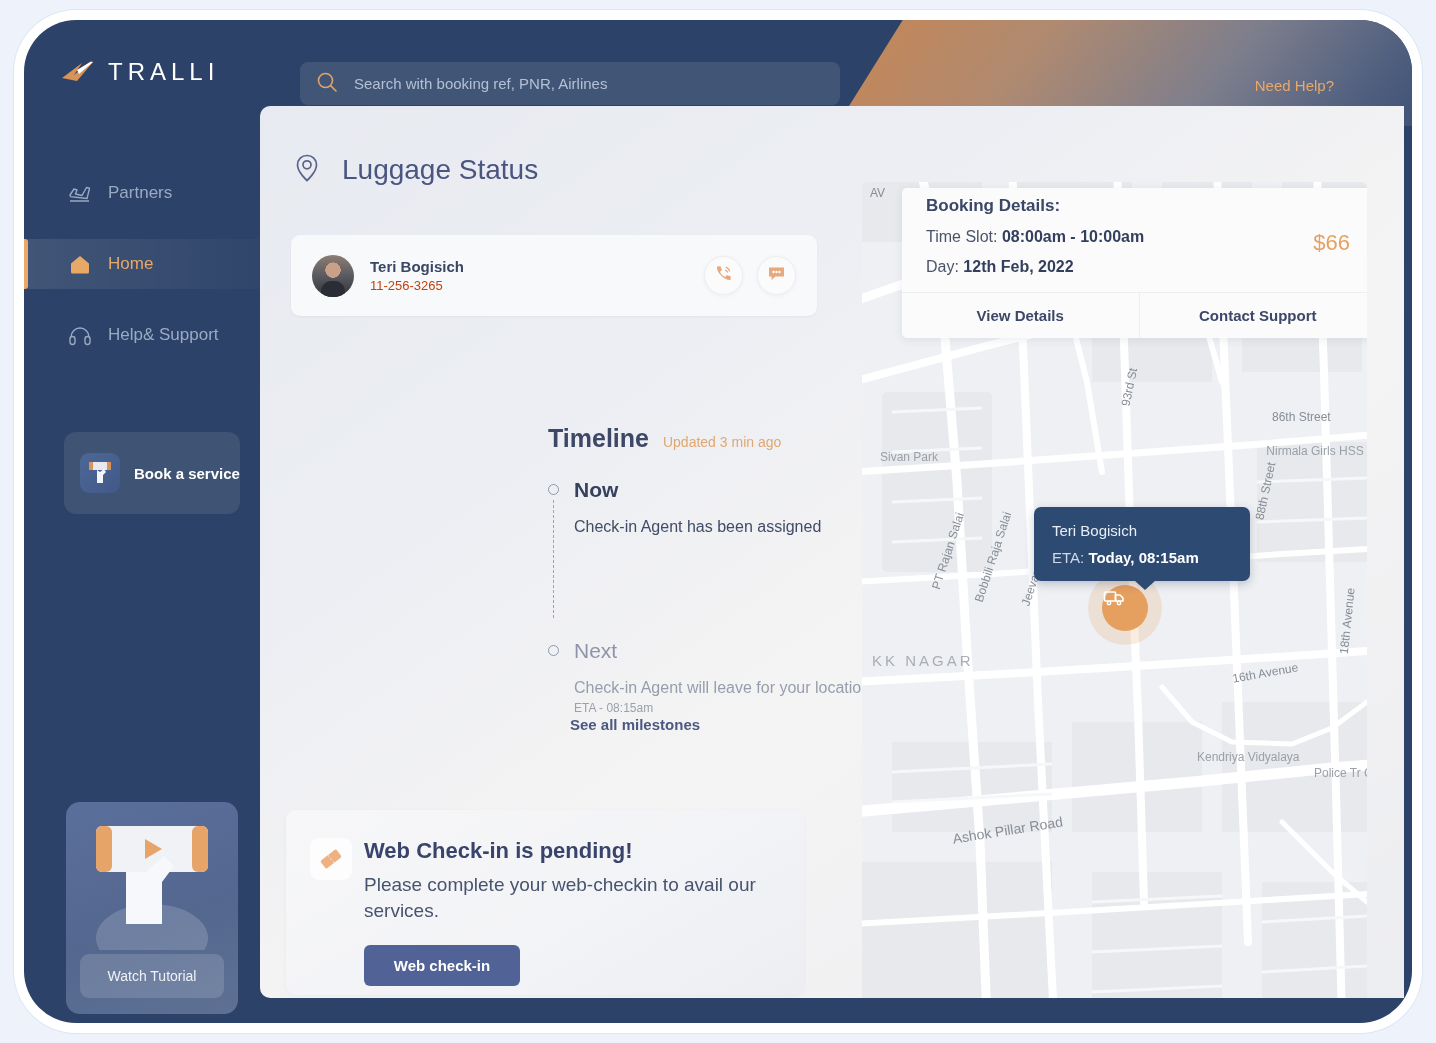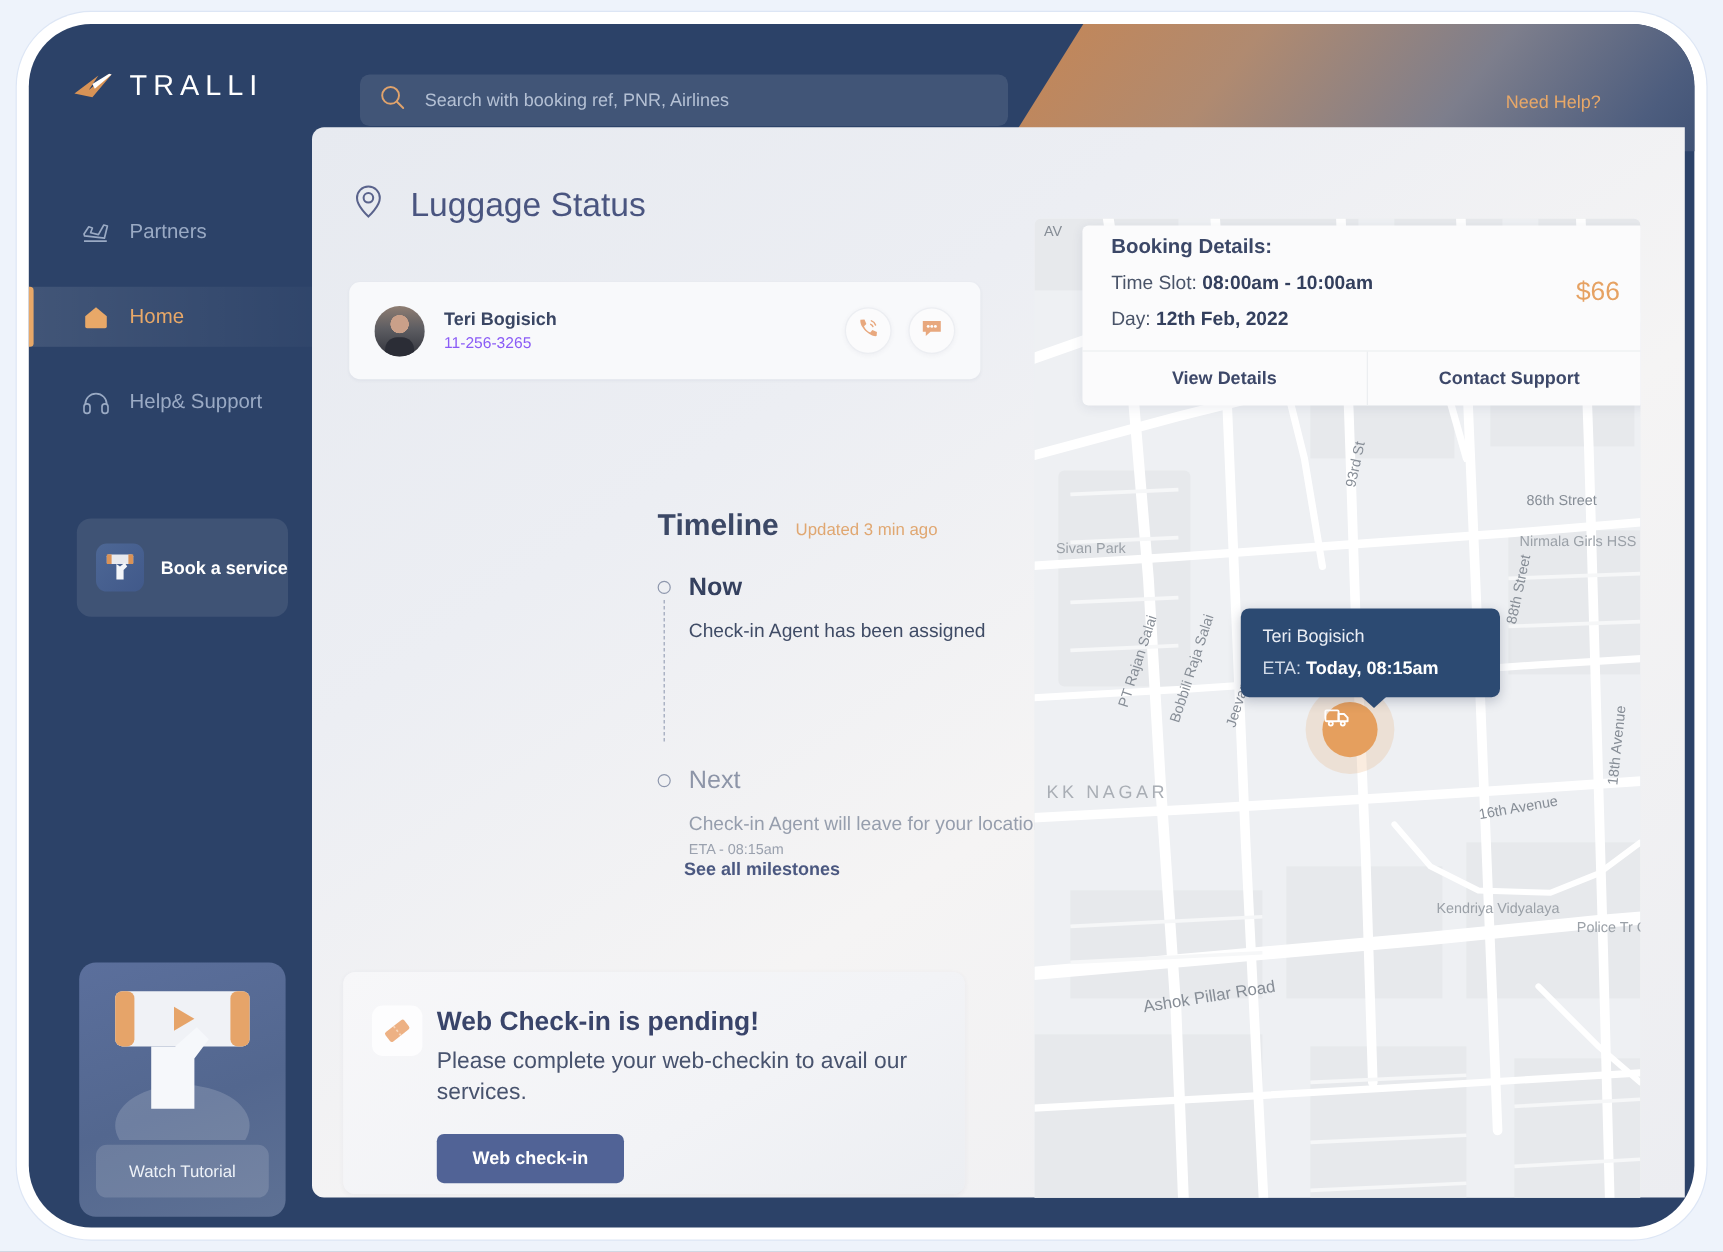--- a/index.html
+++ b/index.html
@@ -142,21 +142,21 @@
     background:
       radial-gradient(circle at 50% 36%, #caa089 0 22%, transparent 23%),
       linear-gradient(180deg,#8e7d72 0%, #5d5d62 45%, #32343c 100%);
     position:relative; overflow:hidden;
   }
   .avatar:after{
     content:""; position:absolute; left:9px; top:26px; width:24px; height:22px;
     border-radius:10px 10px 0 0; background:#2b2d36;
   }
   .agent-name{ font-size:15px; font-weight:700; color:#3a4663; }
-  .agent-phone{ font-size:13px; color:#8b5cf6; margin-top:3px; }
+  .agent-phone{ font-size:13px; color:#c2410c; margin-top:3px; }
   .agent-meta{ margin-left:16px; }
   .contact-btns{ position:absolute; right:21px; display:flex; gap:14px; }
   .cbtn{
     width:39px; height:39px; border-radius:50%;
     background:#fbfbfc; border:1px solid #eceef2;
     display:flex; align-items:center; justify-content:center; cursor:pointer;
     box-shadow:0 1px 4px rgba(60,70,100,.06);
   }
 
   

